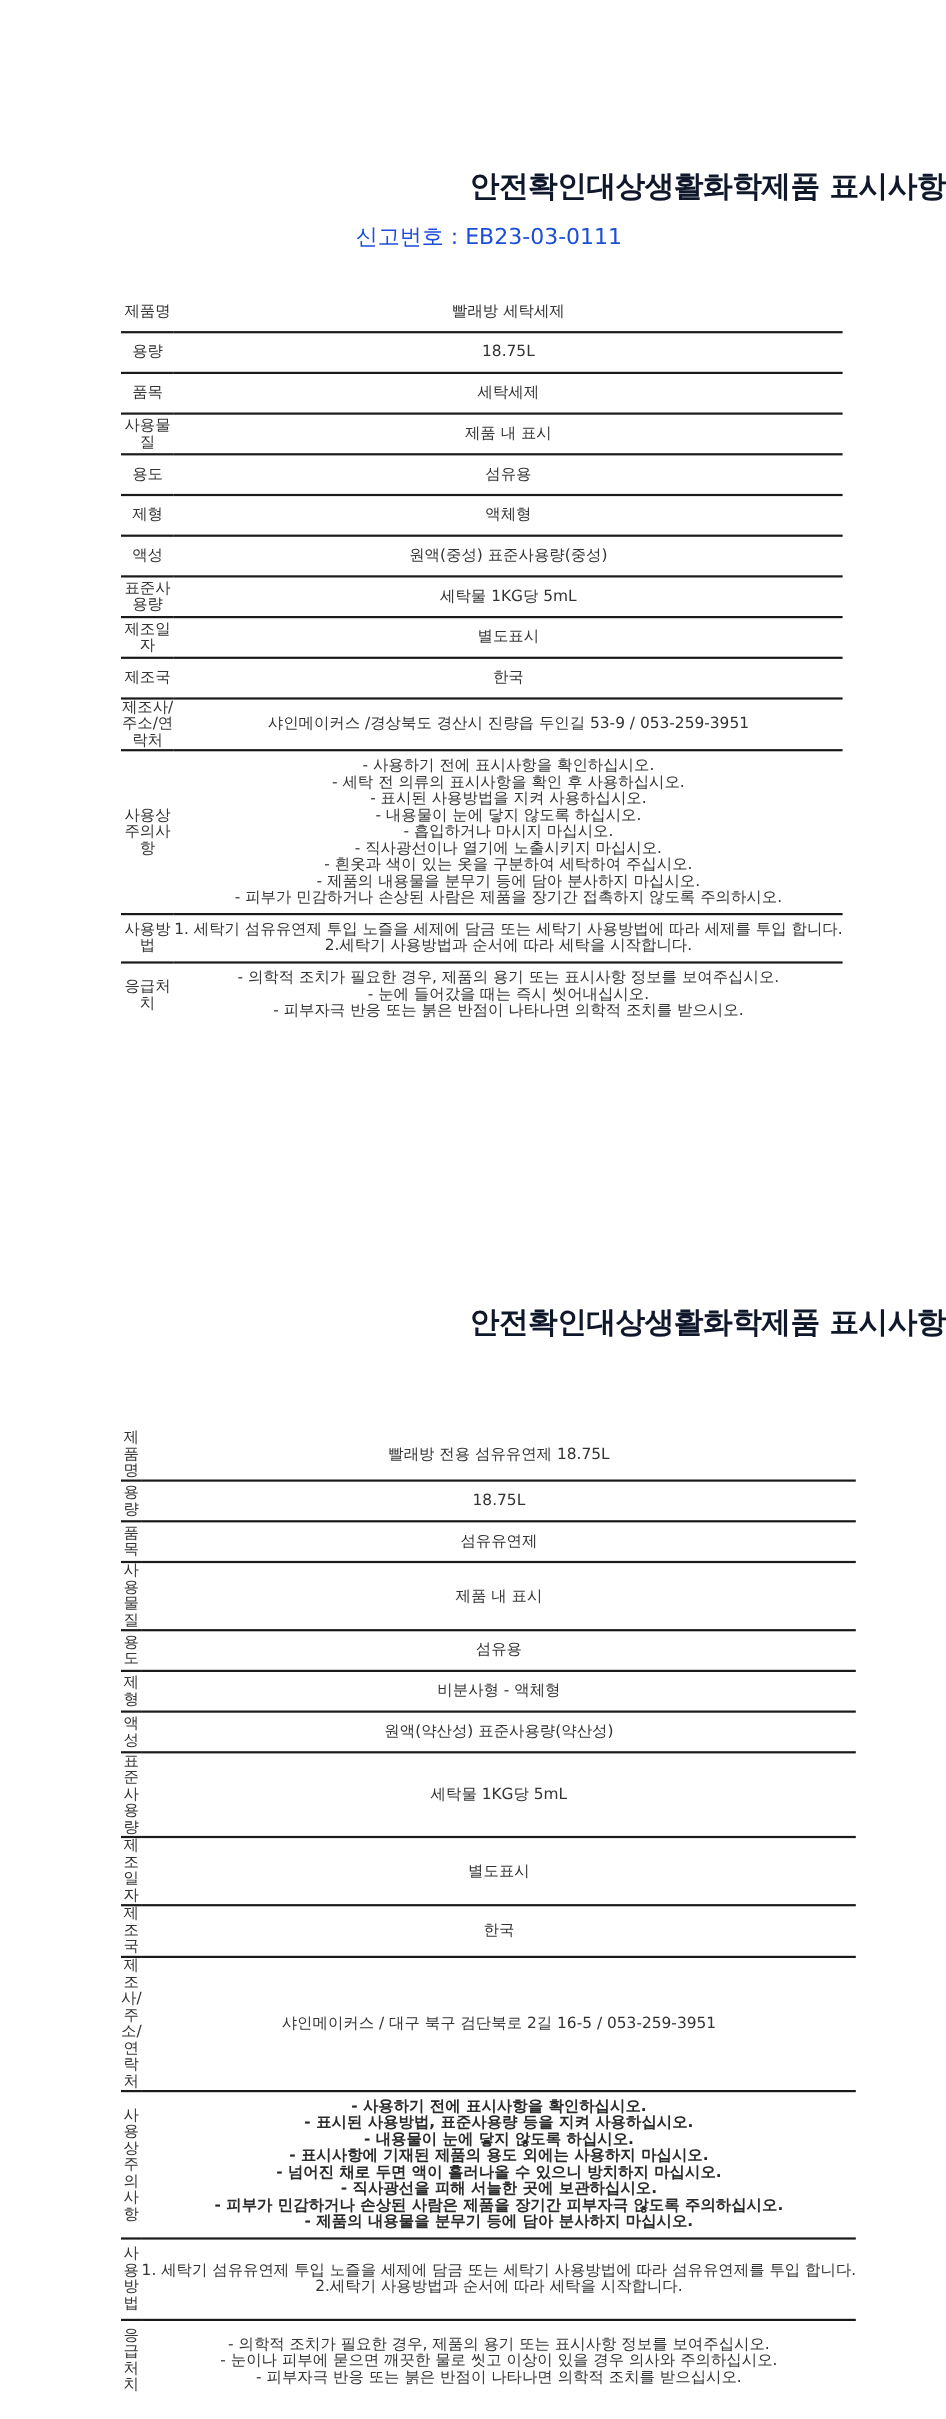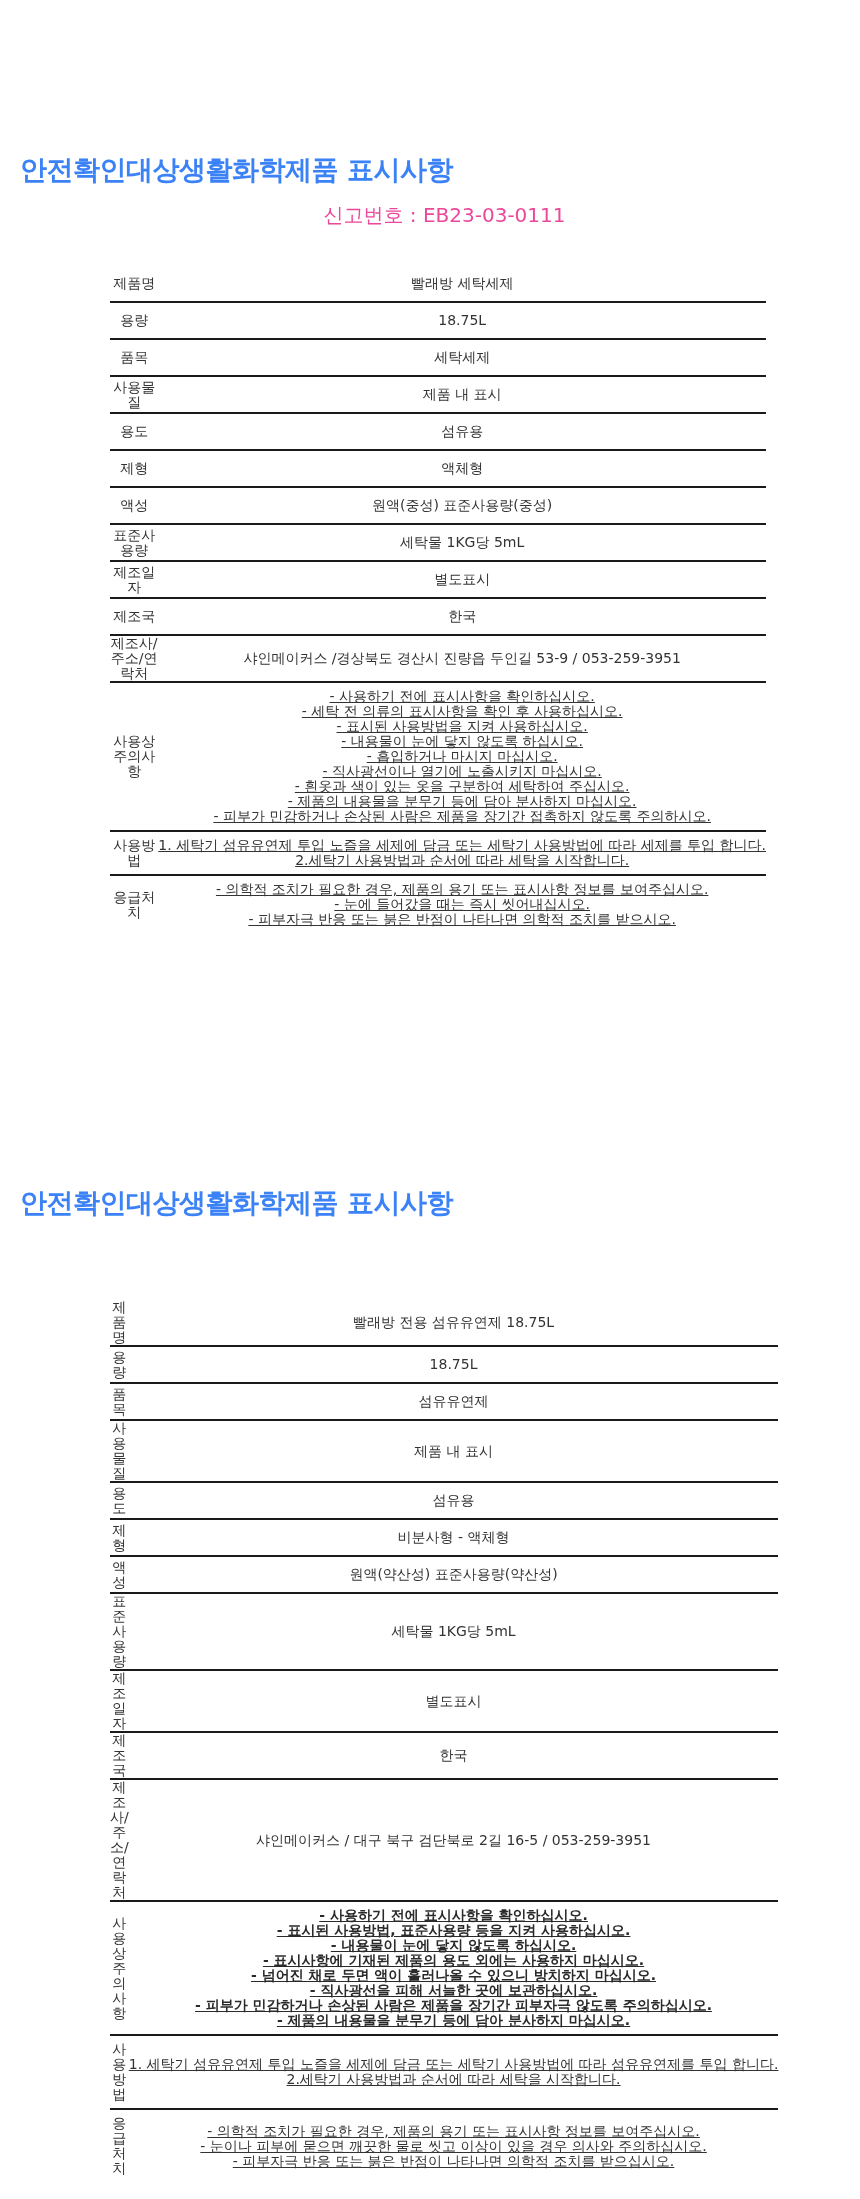--- a/index.html
+++ b/index.html
@@ -9,33 +9,33 @@
     height: 2199px;
     font-family: "DejaVu Sans", "Liberation Sans", sans-serif;
     color: #222222;
     position: relative;
     overflow: hidden;
   }
   .section { position: absolute; left: 0; width: 860px; }
   .section-1 { top: 150px; }
   .section-2 { top: 1183px; }
   .title {
-    text-align: left;
+    text-align: right;
     font-size: 27px;
     font-weight: bold;
-    color: #3b82f6;
+    color: #0f172a;
     letter-spacing: -0.5px;
     height: 40px;
     line-height: 40px;
     padding-left: 20px;
   }
   .report-no {
     text-align: center;
     font-size: 20px;
-    color: #ec4899;
+    color: #1d4ed8;
     margin-top: 10px;
     height: 30px;
     line-height: 30px;
     padding-left: 29px;
   }
   .info-table {
     position: absolute;
     left: 110px;
     width: 656px;
     border-collapse: collapse;
@@ -53,21 +53,21 @@
   .info-table td.label {
     width: 175px;
     text-align: center;
   }
   .info-table td.value {
     padding-left: 0;
     text-align: center;
   }
   .row-h td { height: 37px; }
   .row-multi td { padding-top: 6px; padding-bottom: 6px; }
-  .list-line { display: block; white-space: nowrap; text-decoration: underline; }
+  .list-line { display: block; white-space: nowrap; }
   .bold-list .list-line { font-weight: bold; color: #2a2a2a; }
 </style>
 </head>
 <body>
 
 <div class="section section-1">
   <h1 class="title">안전확인대상생활화학제품 표시사항</h1>
   <div class="report-no">신고번호 : EB23-03-0111</div>
 
   <table class="info-table">

